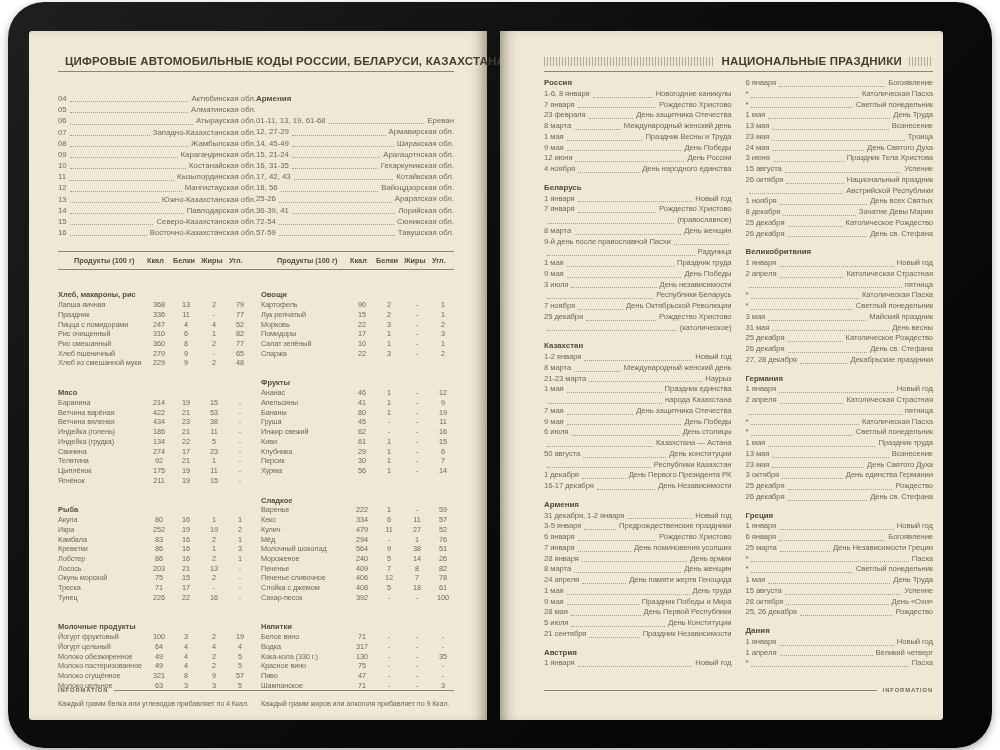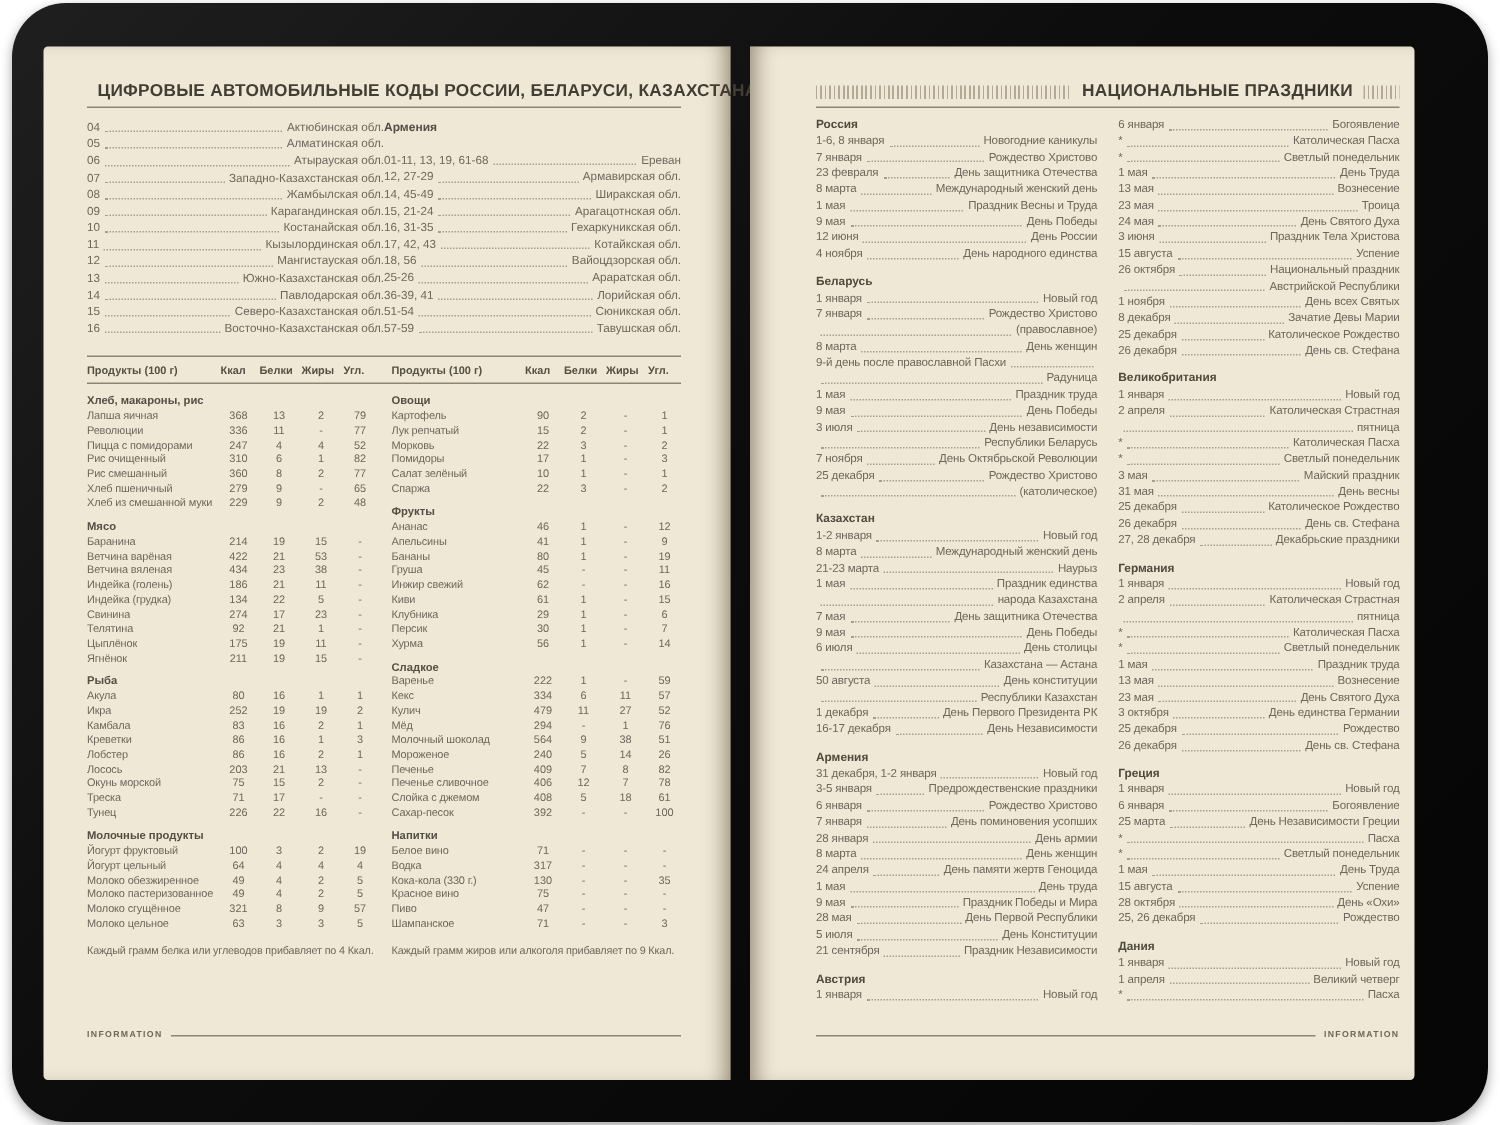--- a/index.html
+++ b/index.html
@@ -22,36 +22,36 @@
   .hatch.fixed{width:24px;}
   .hatch.grow{flex:1;min-width:12px;}
   .rule{border-top:1px solid #8d8472;height:0;}
 
   .dotrow{display:flex;align-items:flex-end;color:#6f675b;}
   .dotrow .l{white-space:nowrap;}
   .dotrow .dots{flex:1;min-width:6px;border-bottom:1px dotted #a79d89;margin:0 3px 2px 3px;}
   .dotrow .r{white-space:nowrap;}
 
   
-  .codes-cols{display:flex;margin-top:7px;}
+  .codes-cols{display:flex;margin-top:21px;}
   .codes-col{flex:1;min-width:0;}
   .codes-col .dotrow{font-size:7.8px;line-height:11.2px;height:11.2px;}
   .col-hdr{font-size:8px;font-weight:bold;color:#554e42;line-height:11.2px;height:11.2px;margin-bottom:11px;}
 
   
   .nut{margin-top:13px;}
   .nut-cols{display:flex;gap:10px;}
   .nut-col{flex:1;min-width:0;}
   .ngrid{display:grid;grid-template-columns:minmax(0,1fr) 24px 26px 26px 22px;column-gap:2px;}
-  .nhead{font-size:7.3px;font-weight:bold;color:#554e42;line-height:10px;margin:4px 0 3px 0;}
+  .nhead{font-size:7.3px;font-weight:bold;color:#554e42;line-height:10px;margin:4px 0 3px 16px;}
   .nhead span:not(:first-child){text-align:left;}
   .nrow{font-size:7.3px;color:#6f675b;line-height:9.7px;height:9.7px;letter-spacing:-.1px;}
   .nrow span{white-space:nowrap;overflow:hidden;}
   .nrow span:not(:first-child){text-align:center;letter-spacing:0;}
-  .grp-h{font-size:7.5px;font-weight:bold;color:#554e42;line-height:9.9px;margin-top:6px;}
+  .grp-h{font-size:7.5px;font-weight:bold;color:#554e42;line-height:9.9px;margin-top:20px;}
   .note{font-size:7.2px;color:#6f675b;margin-top:9px;letter-spacing:-.1px;}
 
   
   .hol-cols{display:flex;gap:14px;margin-top:6px;}
   .hol-col{flex:1;min-width:0;}
   .hol-col .dotrow{font-size:7.7px;line-height:10.75px;height:10.75px;letter-spacing:-.1px;}
   .country{font-size:7.9px;font-weight:bold;color:#50493d;line-height:10.75px;height:10.75px;margin-top:8px;}
   .country.first{margin-top:0;}
 
   
@@ -185,21 +185,21 @@
               <span class="l">25-26</span>
               <span class="dots"></span>
               <span class="r">Араратская обл.</span>
             </div>
             <div class="dotrow">
               <span class="l">36-39, 41</span>
               <span class="dots"></span>
               <span class="r">Лорийская обл.</span>
             </div>
             <div class="dotrow">
-              <span class="l">51-54</span>
+              <span class="l">72-54</span>
               <span class="dots"></span>
               <span class="r">Сюникская обл.</span>
             </div>
             <div class="dotrow">
               <span class="l">57-59</span>
               <span class="dots"></span>
               <span class="r">Тавушская обл.</span>
             </div>
           </div>
       </div>
@@ -235,21 +235,21 @@
           <div id="nut-left">
               <div class="grp-h">Хлеб, макароны, рис</div>
               <div class="ngrid nrow">
                 <span class="n-name">Лапша яичная</span>
                 <span class="n-num">368</span>
                 <span class="n-num">13</span>
                 <span class="n-num">2</span>
                 <span class="n-num">79</span>
               </div>
               <div class="ngrid nrow">
-                <span class="n-name">Революции</span>
+                <span class="n-name">Праздник</span>
                 <span class="n-num">336</span>
                 <span class="n-num">11</span>
                 <span class="n-num">-</span>
                 <span class="n-num">77</span>
               </div>
               <div class="ngrid nrow">
                 <span class="n-name">Пицца с помидорами</span>
                 <span class="n-num">247</span>
                 <span class="n-num">4</span>
                 <span class="n-num">4</span>

